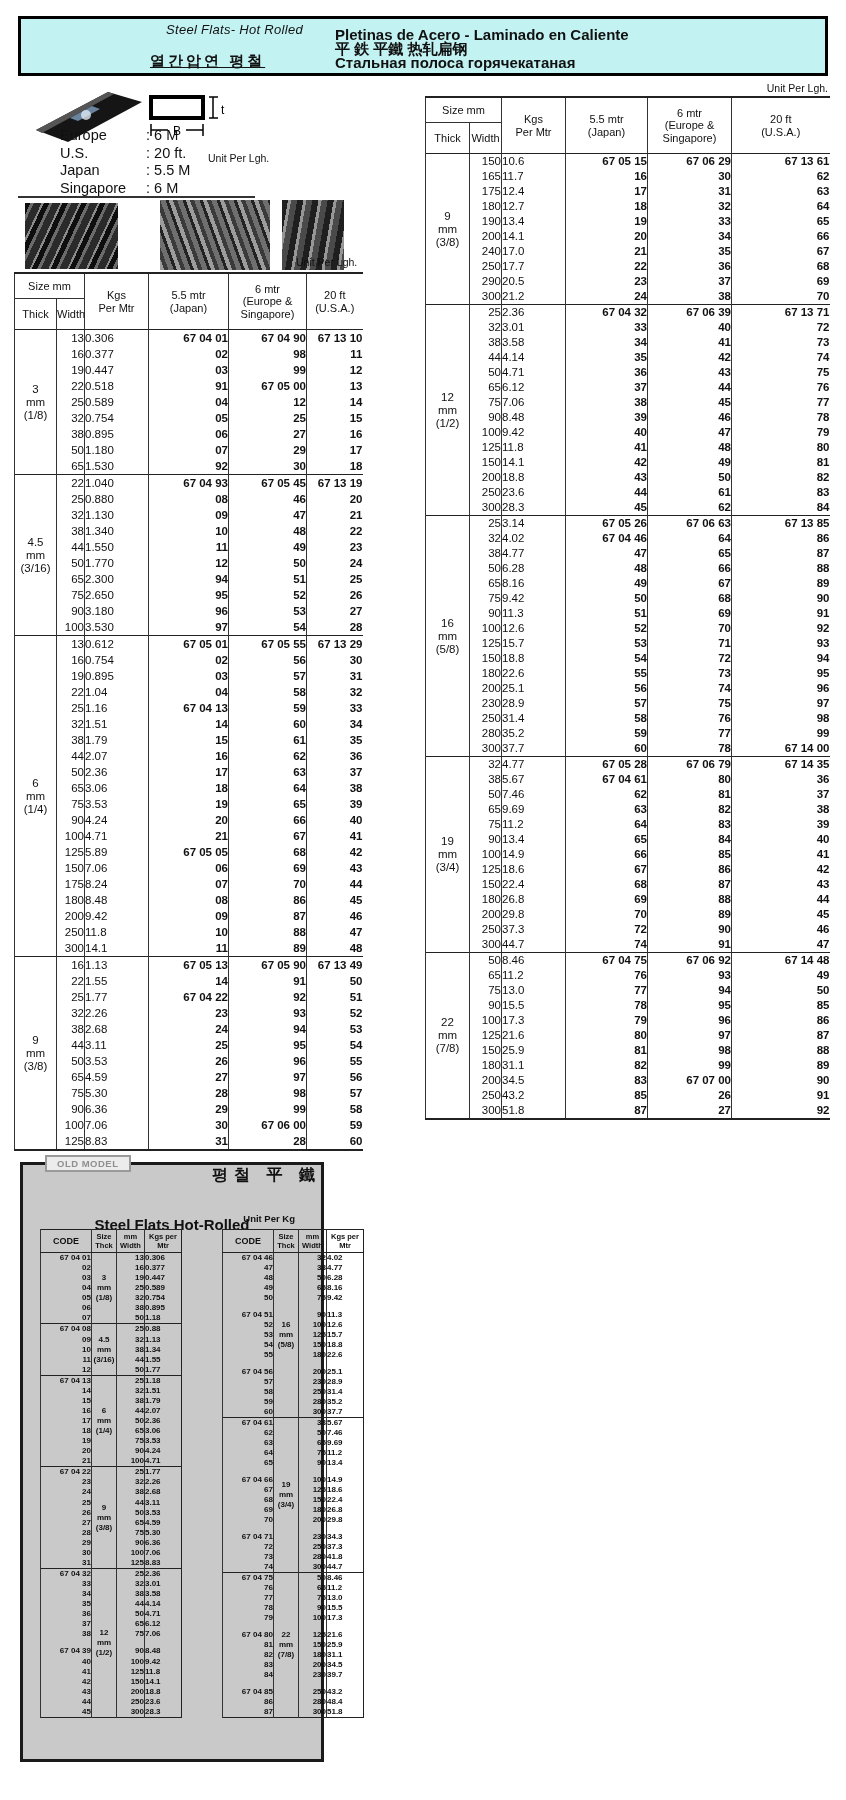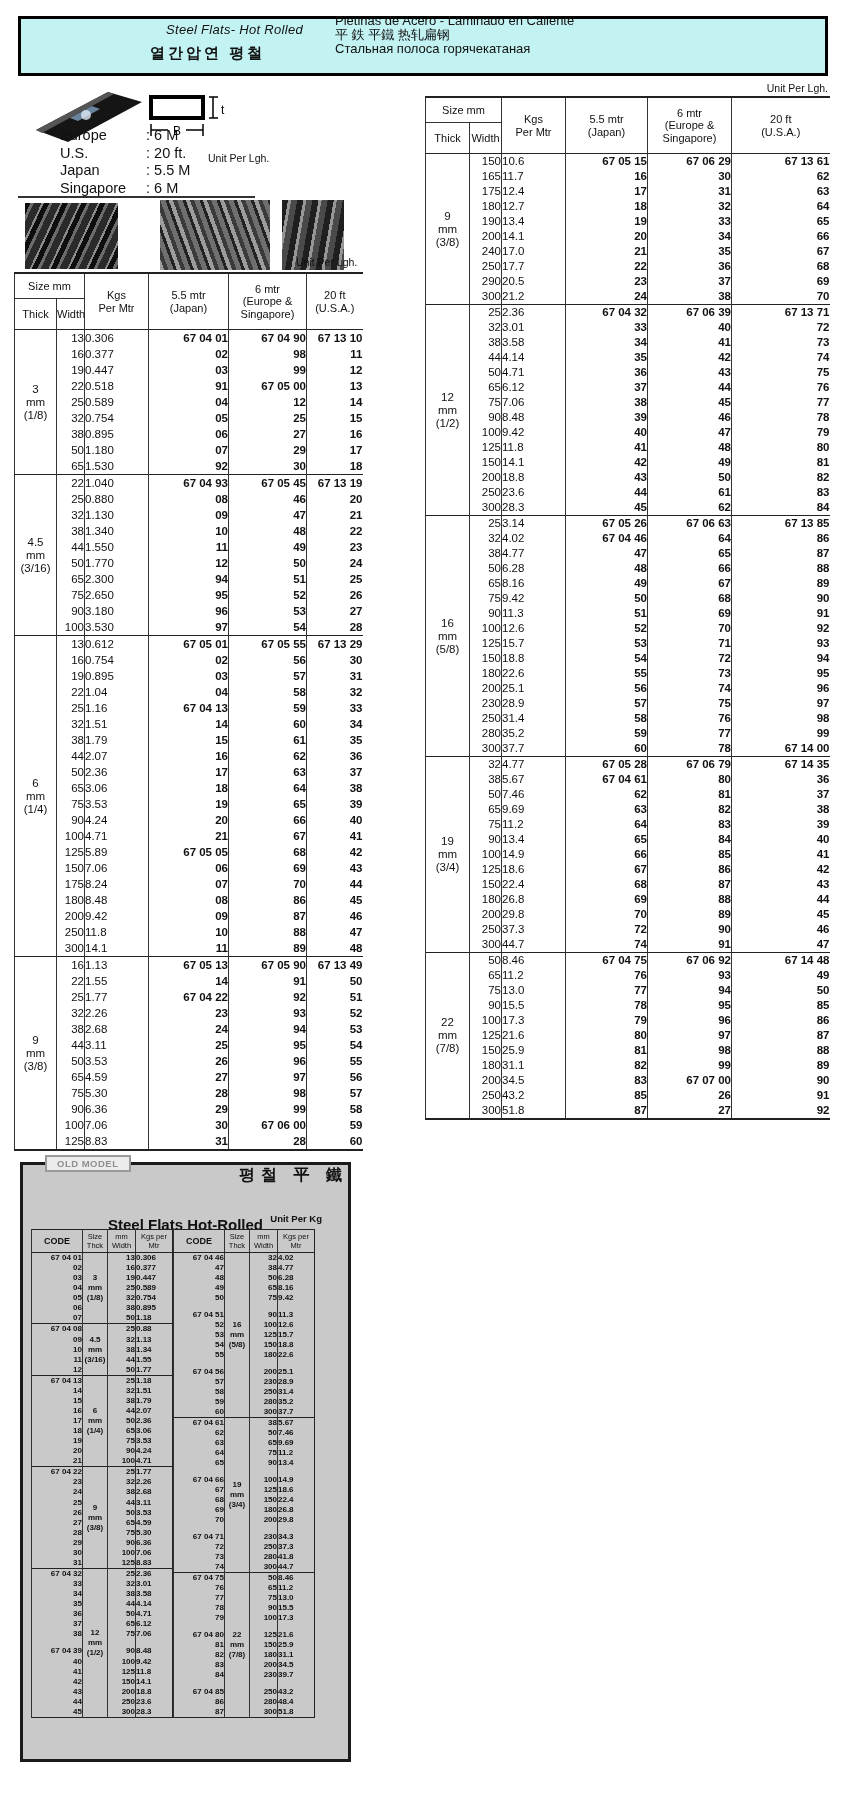--- a/index.html
+++ b/index.html
@@ -4,22 +4,22 @@
 <style>
   html,body{margin:0;padding:0;}
   body{width:846px;height:1800px;background:#fff;position:relative;
        font-family:"Liberation Sans",sans-serif;color:#111;}
   .abs{position:absolute;}
 
   
   .hdr-box{left:18px;top:16px;width:804px;height:54px;background:#c3f2f2;
            border:3px solid #000;}
   .hdr-title{left:166px;top:22px;font-size:13px;font-weight:normal;font-style:italic;letter-spacing:.3px;}
-  .hdr-title-ko{left:150px;top:44px;font-size:15px;font-weight:bold;letter-spacing:3px;}
-  .hdr-sub{left:335px;top:14px;font-size:13px;line-height:14px;}
+  .hdr-title-ko{left:150px;top:52px;font-size:15px;font-weight:bold;text-decoration:underline;letter-spacing:3px;}
+  .hdr-sub{left:335px;top:28px;font-size:15px;line-height:14px;font-weight:bold;}
 
   .unit-lgh{font-size:10.5px;font-weight:normal;}
 
   
   .len-list{left:60px;top:127px;font-size:14.5px;line-height:17.5px;}
   .len-list .rg{display:inline-block;width:86px;}
   .mid-rule{left:18px;top:196px;width:237px;height:2px;background:#333;}
   .photo{border:0;}
   .photo1{left:25px;top:203px;width:93px;height:66px;
     background:#1d1d1d;
@@ -44,33 +44,33 @@
   .lt td{height:16px;line-height:16px;}
   .rt td{height:15px;line-height:15px;}
   td.thick-cell{text-align:center;font-size:11.5px;line-height:13px;}
   td.width-cell{text-align:right;padding-right:5px;}
   td.kgs-cell{text-align:left;padding-left:9px;}
   td.code-cell{text-align:right;padding-right:12px;font-weight:bold;}
   tr.sec-first td{border-top:1.5px solid #222;}
 
   
   .om-panel{left:20px;top:1162px;width:298px;height:594px;background:#c9c9c9;
-            border:3px solid #1a1a1a;padding-left:27px;}
+            border:3px solid #1a1a1a;}
   .om-tab{left:22px;top:-10px;background:#ececec;border:2px solid #9a9a9a;
           color:#8f8f8f;font-size:9.5px;font-weight:bold;letter-spacing:.5px;
           padding:1px 10px;}
   .om-title-cjk{left:0;top:0;width:100%;text-align:right;font-size:16px;
                 font-weight:bold;letter-spacing:6px;}
   .om-title-en{left:0;top:26px;width:100%;text-align:center;font-size:15px;font-weight:bold;margin-top:25px;}
   .om-unit{right:26px;top:48px;font-size:9.5px;font-weight:bold;}
-  .om-groups{left:8px;top:64px;display:flex;}
+  .om-groups{left:17px;top:64px;display:flex;gap:40px;}
   table.om{border-collapse:collapse;table-layout:fixed;width:141px;
            border:1.5px solid #222;background:transparent;}
   table.om th,table.om td{padding:0;margin:0;border-left:1px solid #333;}
-  table.om thead th{font-size:7.5px;font-weight:normal;line-height:9px;
+  table.om thead th{font-size:7.5px;font-weight:bold;line-height:9px;
         text-align:center;border-bottom:1.5px solid #222;padding:2px 0;}
   table.om thead th.om-h-code{font-size:9px;font-weight:bold;}
   table.om td{font-size:8px;line-height:10px;height:10px;font-weight:bold;}
   td.om-code{text-align:right;padding-right:5px;}
   td.om-w{text-align:right;padding-right:4px;}
   td.om-k{text-align:left;padding-left:3px;}
   td.om-size{text-align:center;font-size:7px;line-height:8.5px;font-weight:normal;}
   tr.sp td{height:7px;}
 </style>
 </head>

